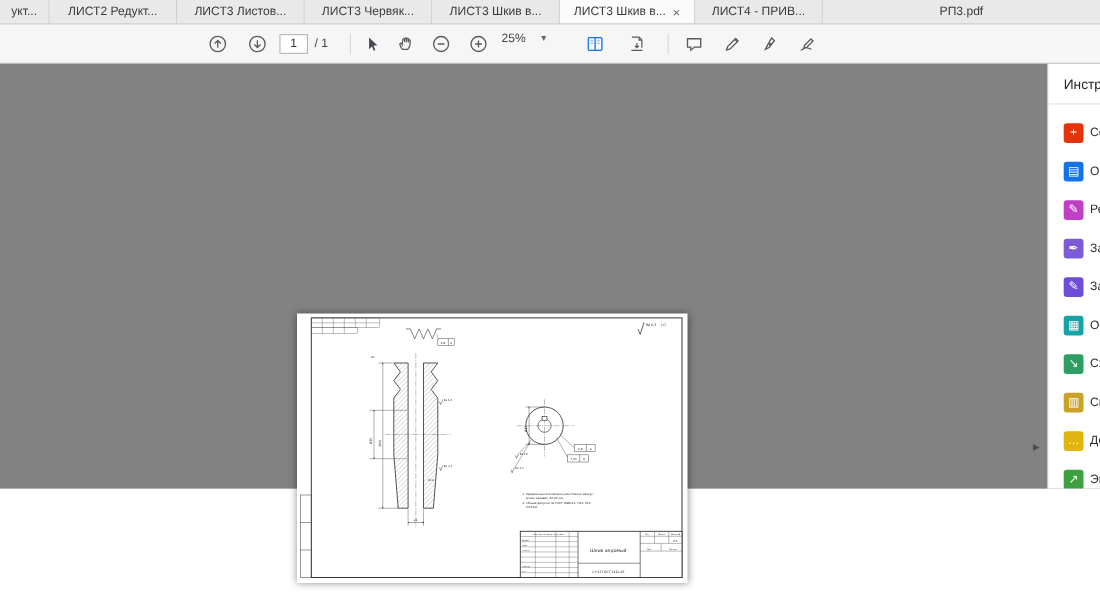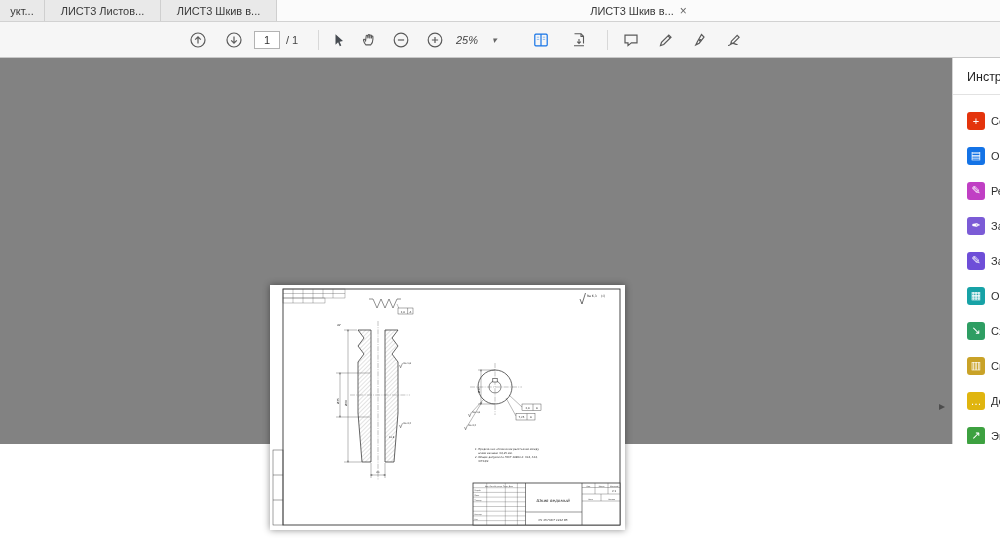--- a/index.html
+++ b/index.html
@@ -19,21 +19,21 @@
   
   .toolbar { height:36px; background:#f6f6f6; border-bottom:1px solid #c8c8c8; position:relative; flex:0 0 auto; }
   .tbtn { position:absolute; top:50%; transform:translateY(-50%); width:24px; height:24px;
           background:none; border:none; display:flex; align-items:center; justify-content:center; color:#5a5a5a; }
   .tbtn svg { display:block; }
   .tb-sep { position:absolute; top:8px; width:1px; height:20px; background:#d8d8d8; }
   .page-input { position:absolute; left:254px; top:50%; transform:translateY(-50%); width:26px; height:18px;
                 border:1px solid #b3b3b3; background:#fff; font-size:11px; text-align:center; color:#333; }
   .page-total { position:absolute; left:286px; top:50%; transform:translateY(-50%); font-size:11px; color:#444; }
   .zoom-ctl { position:absolute; left:452px; top:50%; transform:translateY(-50%); height:22px; display:flex;
-              align-items:center; gap:14px; font-size:11px; color:#444; padding:0 4px;font-style:italic; }
+              align-items:flex-start; gap:14px; font-size:11px; color:#444; padding:0 4px; }
   .zoom-caret { font-size:9px; color:#666; }
 
   
   .content { flex:1 1 auto; display:flex; min-height:0; }
   .canvas { flex:1 1 auto; position:relative; background:#828282; }
   .pdf-page { position:absolute; left:270px; top:227px; width:355px; height:245px; background:#ffffff;
               box-shadow:0 0 7px rgba(0,0,0,.45); }
   .pdf-page svg { display:block; width:100%; height:100%; }
   .collapse-btn { position:absolute; right:3px; top:338px; width:14px; height:20px; color:#4c4c4c;
                   font-size:12px; display:flex; align-items:center; justify-content:center; cursor:pointer; }
@@ -56,30 +56,46 @@
 <body>
 
 <div class="app">
 
   <div class="tabbar" id="tabbar">
       <div class="tab">
     <span class="tab-label">укт...</span>
 
   </div>
       <div class="tab">
+    <span class="tab-label">ЛИСТ2 Редукт...</span>
+
+  </div>
+      <div class="tab">
     <span class="tab-label">ЛИСТ3 Листов...</span>
+
+  </div>
+      <div class="tab">
+    <span class="tab-label">ЛИСТ3 Червяк...</span>
 
   </div>
       <div class="tab">
     <span class="tab-label">ЛИСТ3 Шкив в...</span>
 
   </div>
       <div class="tab active">
     <span class="tab-label">ЛИСТ3 Шкив в...</span>
     <span class="tab-close">×</span>
+  </div>
+      <div class="tab">
+    <span class="tab-label">ЛИСТ4 - ПРИВ...</span>
+
+  </div>
+      <div class="tab">
+    <span class="tab-label">РП3.pdf</span>
+
   </div>
     </div>
 
   <div class="toolbar">
     <button class="tbtn" style="left:186px">
       <svg width="18" height="18" viewBox="0 0 18 18" fill="none" stroke="#5a5a5a" stroke-width="1.2">
         <circle cx="9" cy="9" r="7"></circle>
           <path d="M9 12.5V6M6.2 8.6 9 5.8l2.8 2.8"></path>
       </svg>
     </button>

